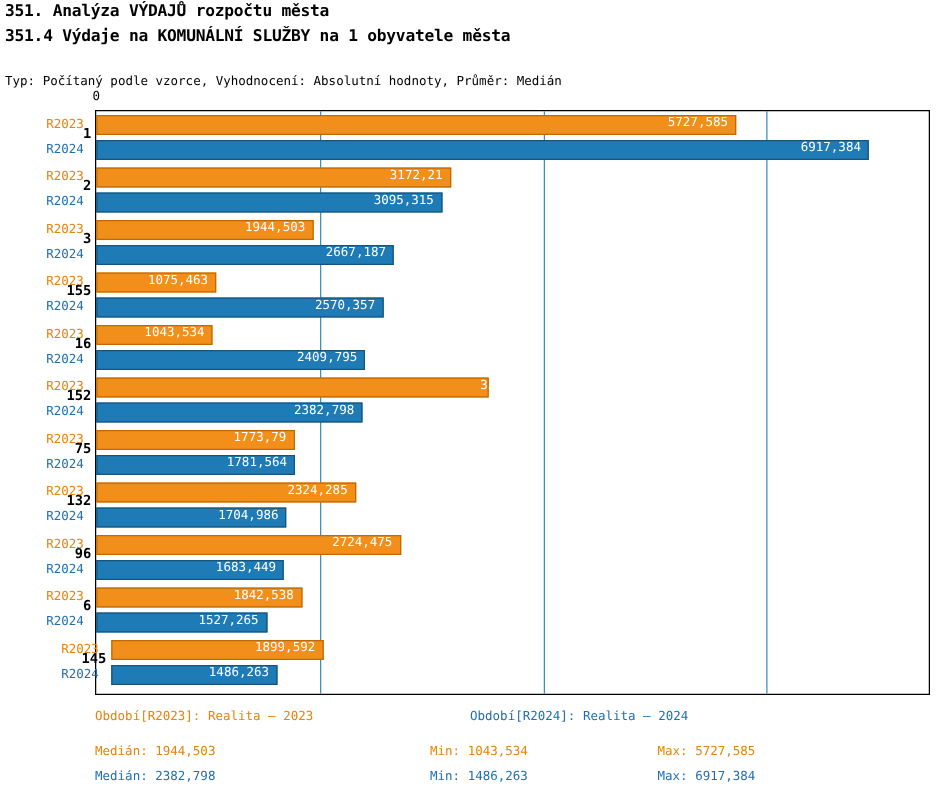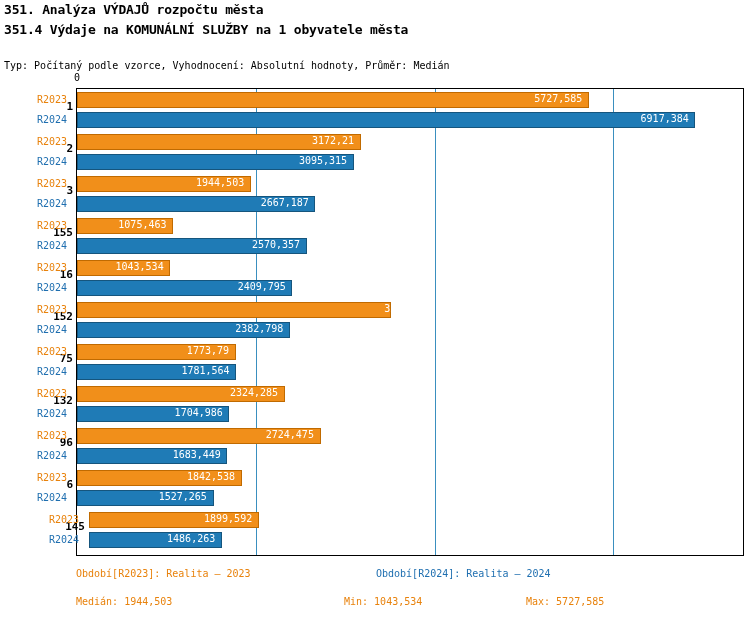--- a/index.html
+++ b/index.html
@@ -329,15 +329,20 @@
     <span class="legend-item legend-2023">Období[R2023]: Realita – 2023</span>
     <span class="legend-item legend-2024">Období[R2024]: Realita – 2024</span>
   </div>
 
   <div class="stats">
     <div class="statrow">
       <span class="stat c0 orange-text">Medián: 1944,503</span>
       <span class="stat c1 orange-text">Min: 1043,534</span>
       <span class="stat c2 orange-text">Max: 5727,585</span>
     </div>
+    <div class="statrow">
+      <span class="stat c0 blue-text">Medián: 2382,798</span>
+      <span class="stat c1 blue-text">Min: 1486,263</span>
+      <span class="stat c2 blue-text">Max: 6917,384</span>
+    </div>
   </div>
 
 </div>
 
 </body></html>

